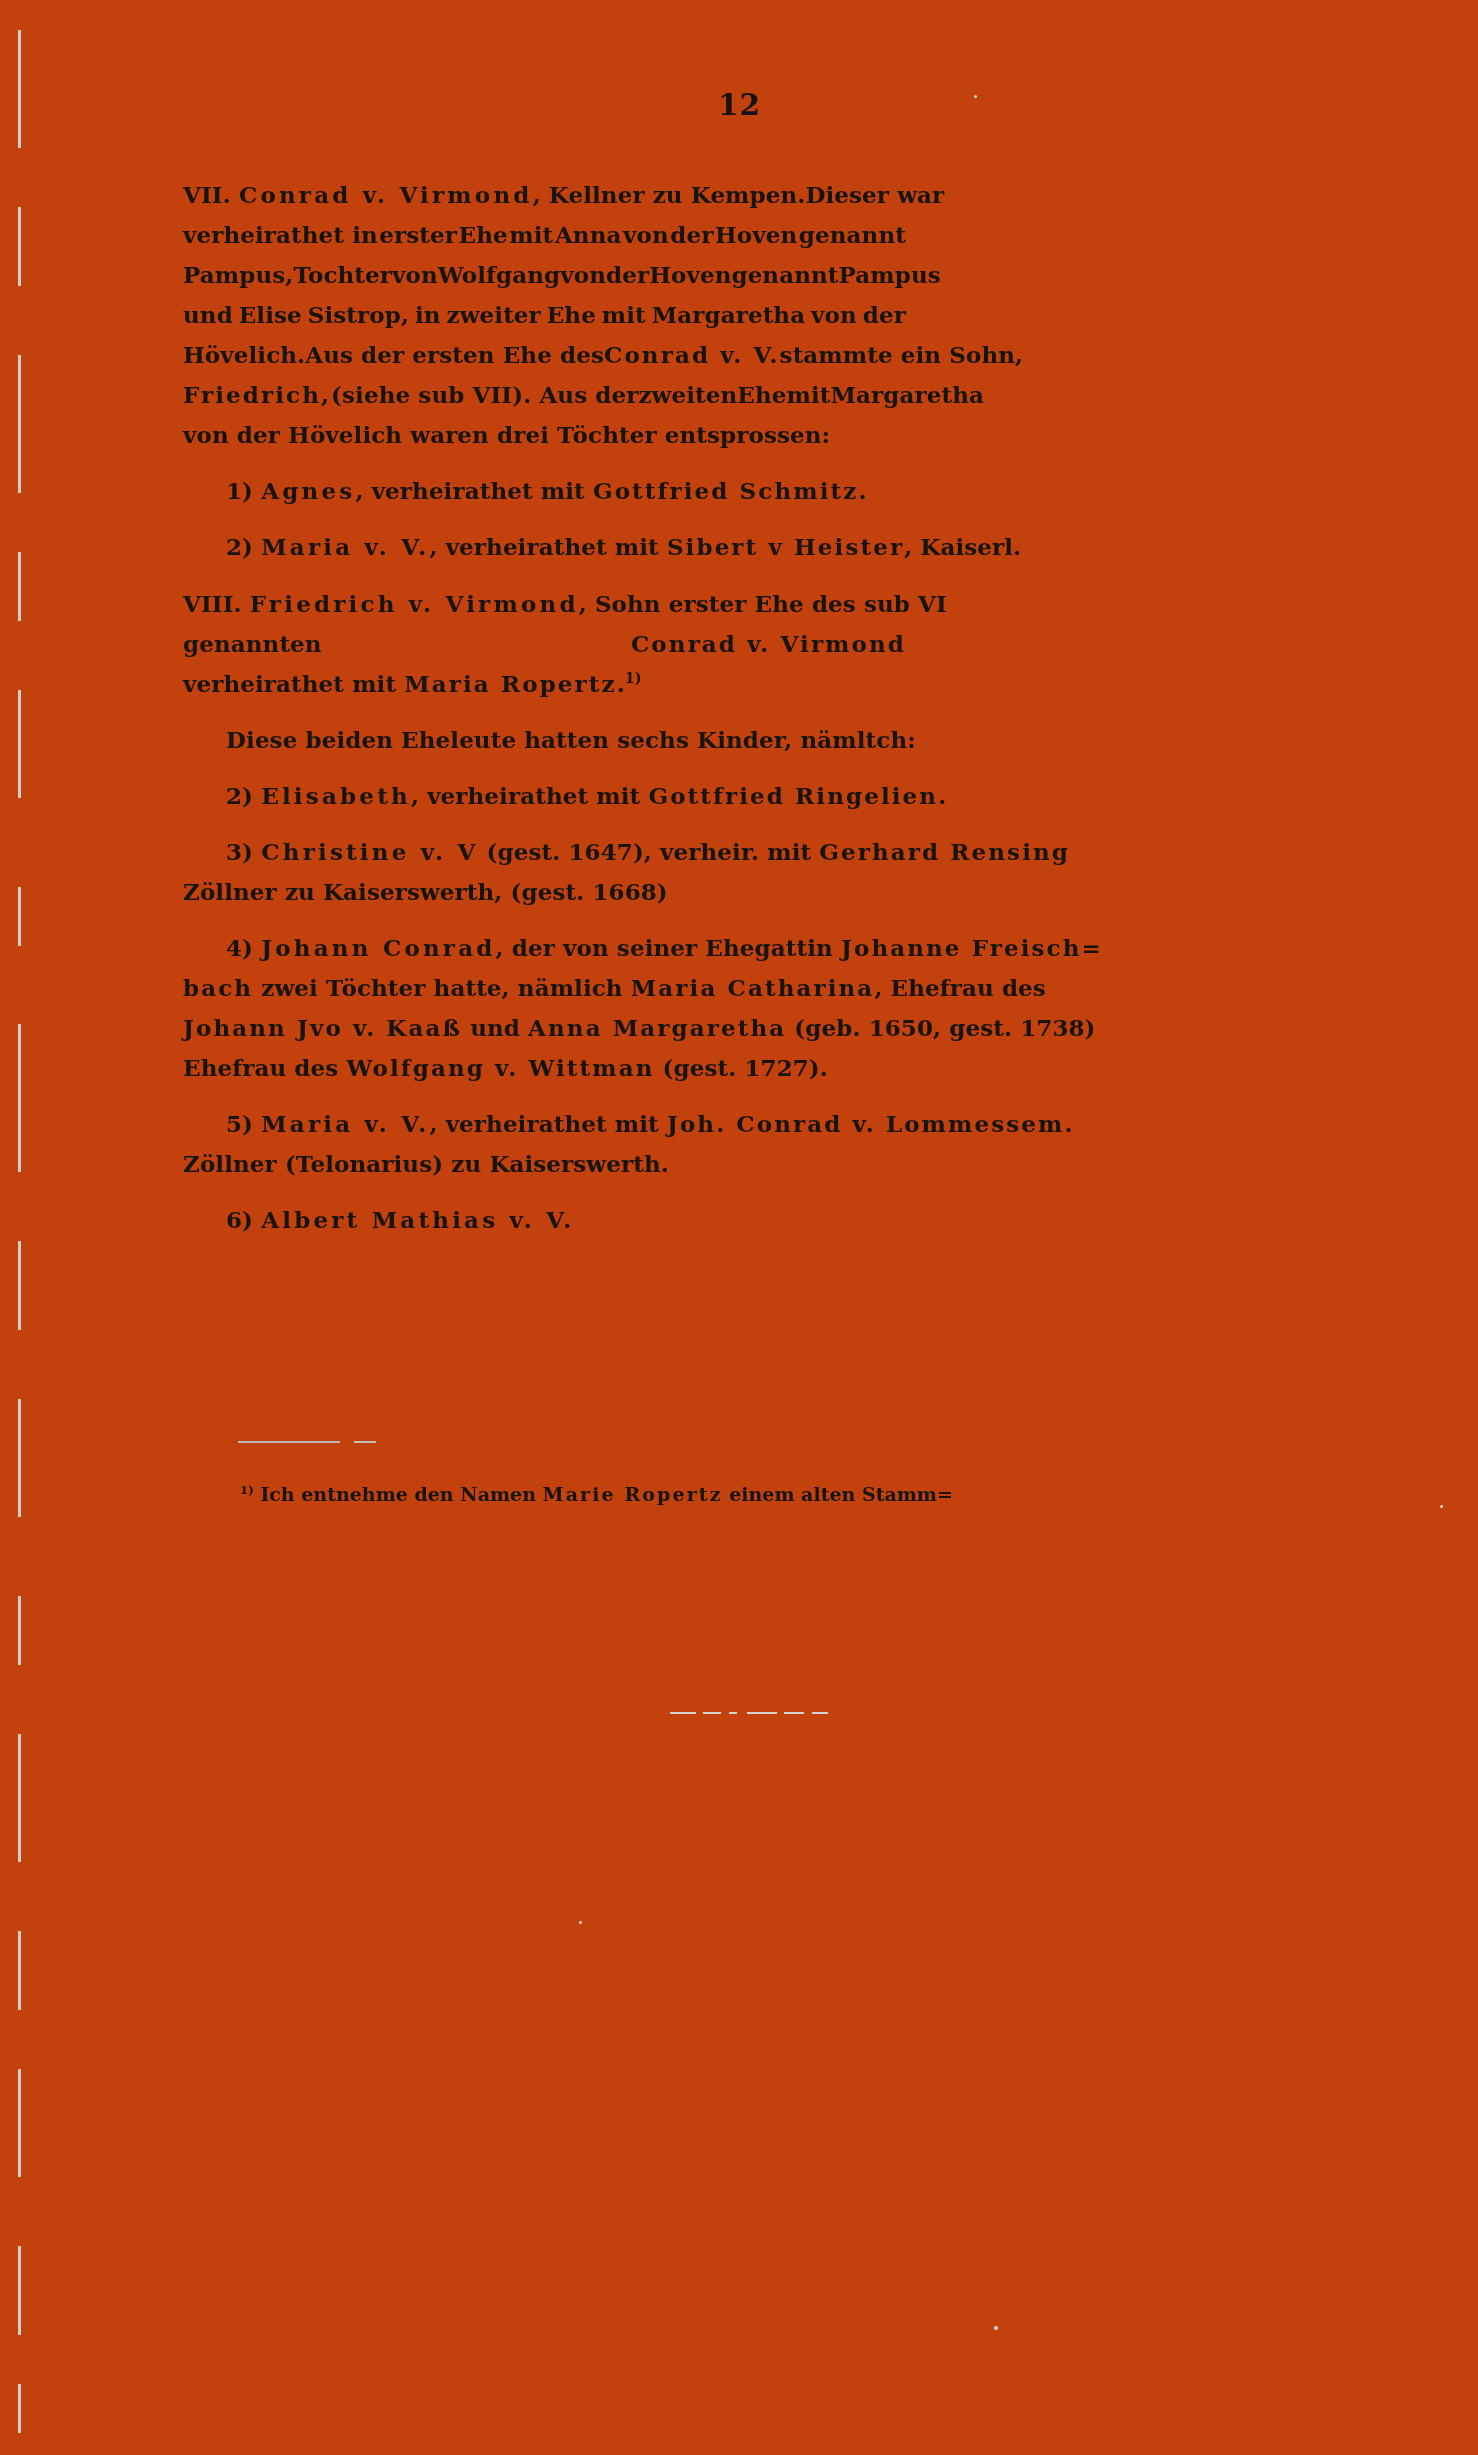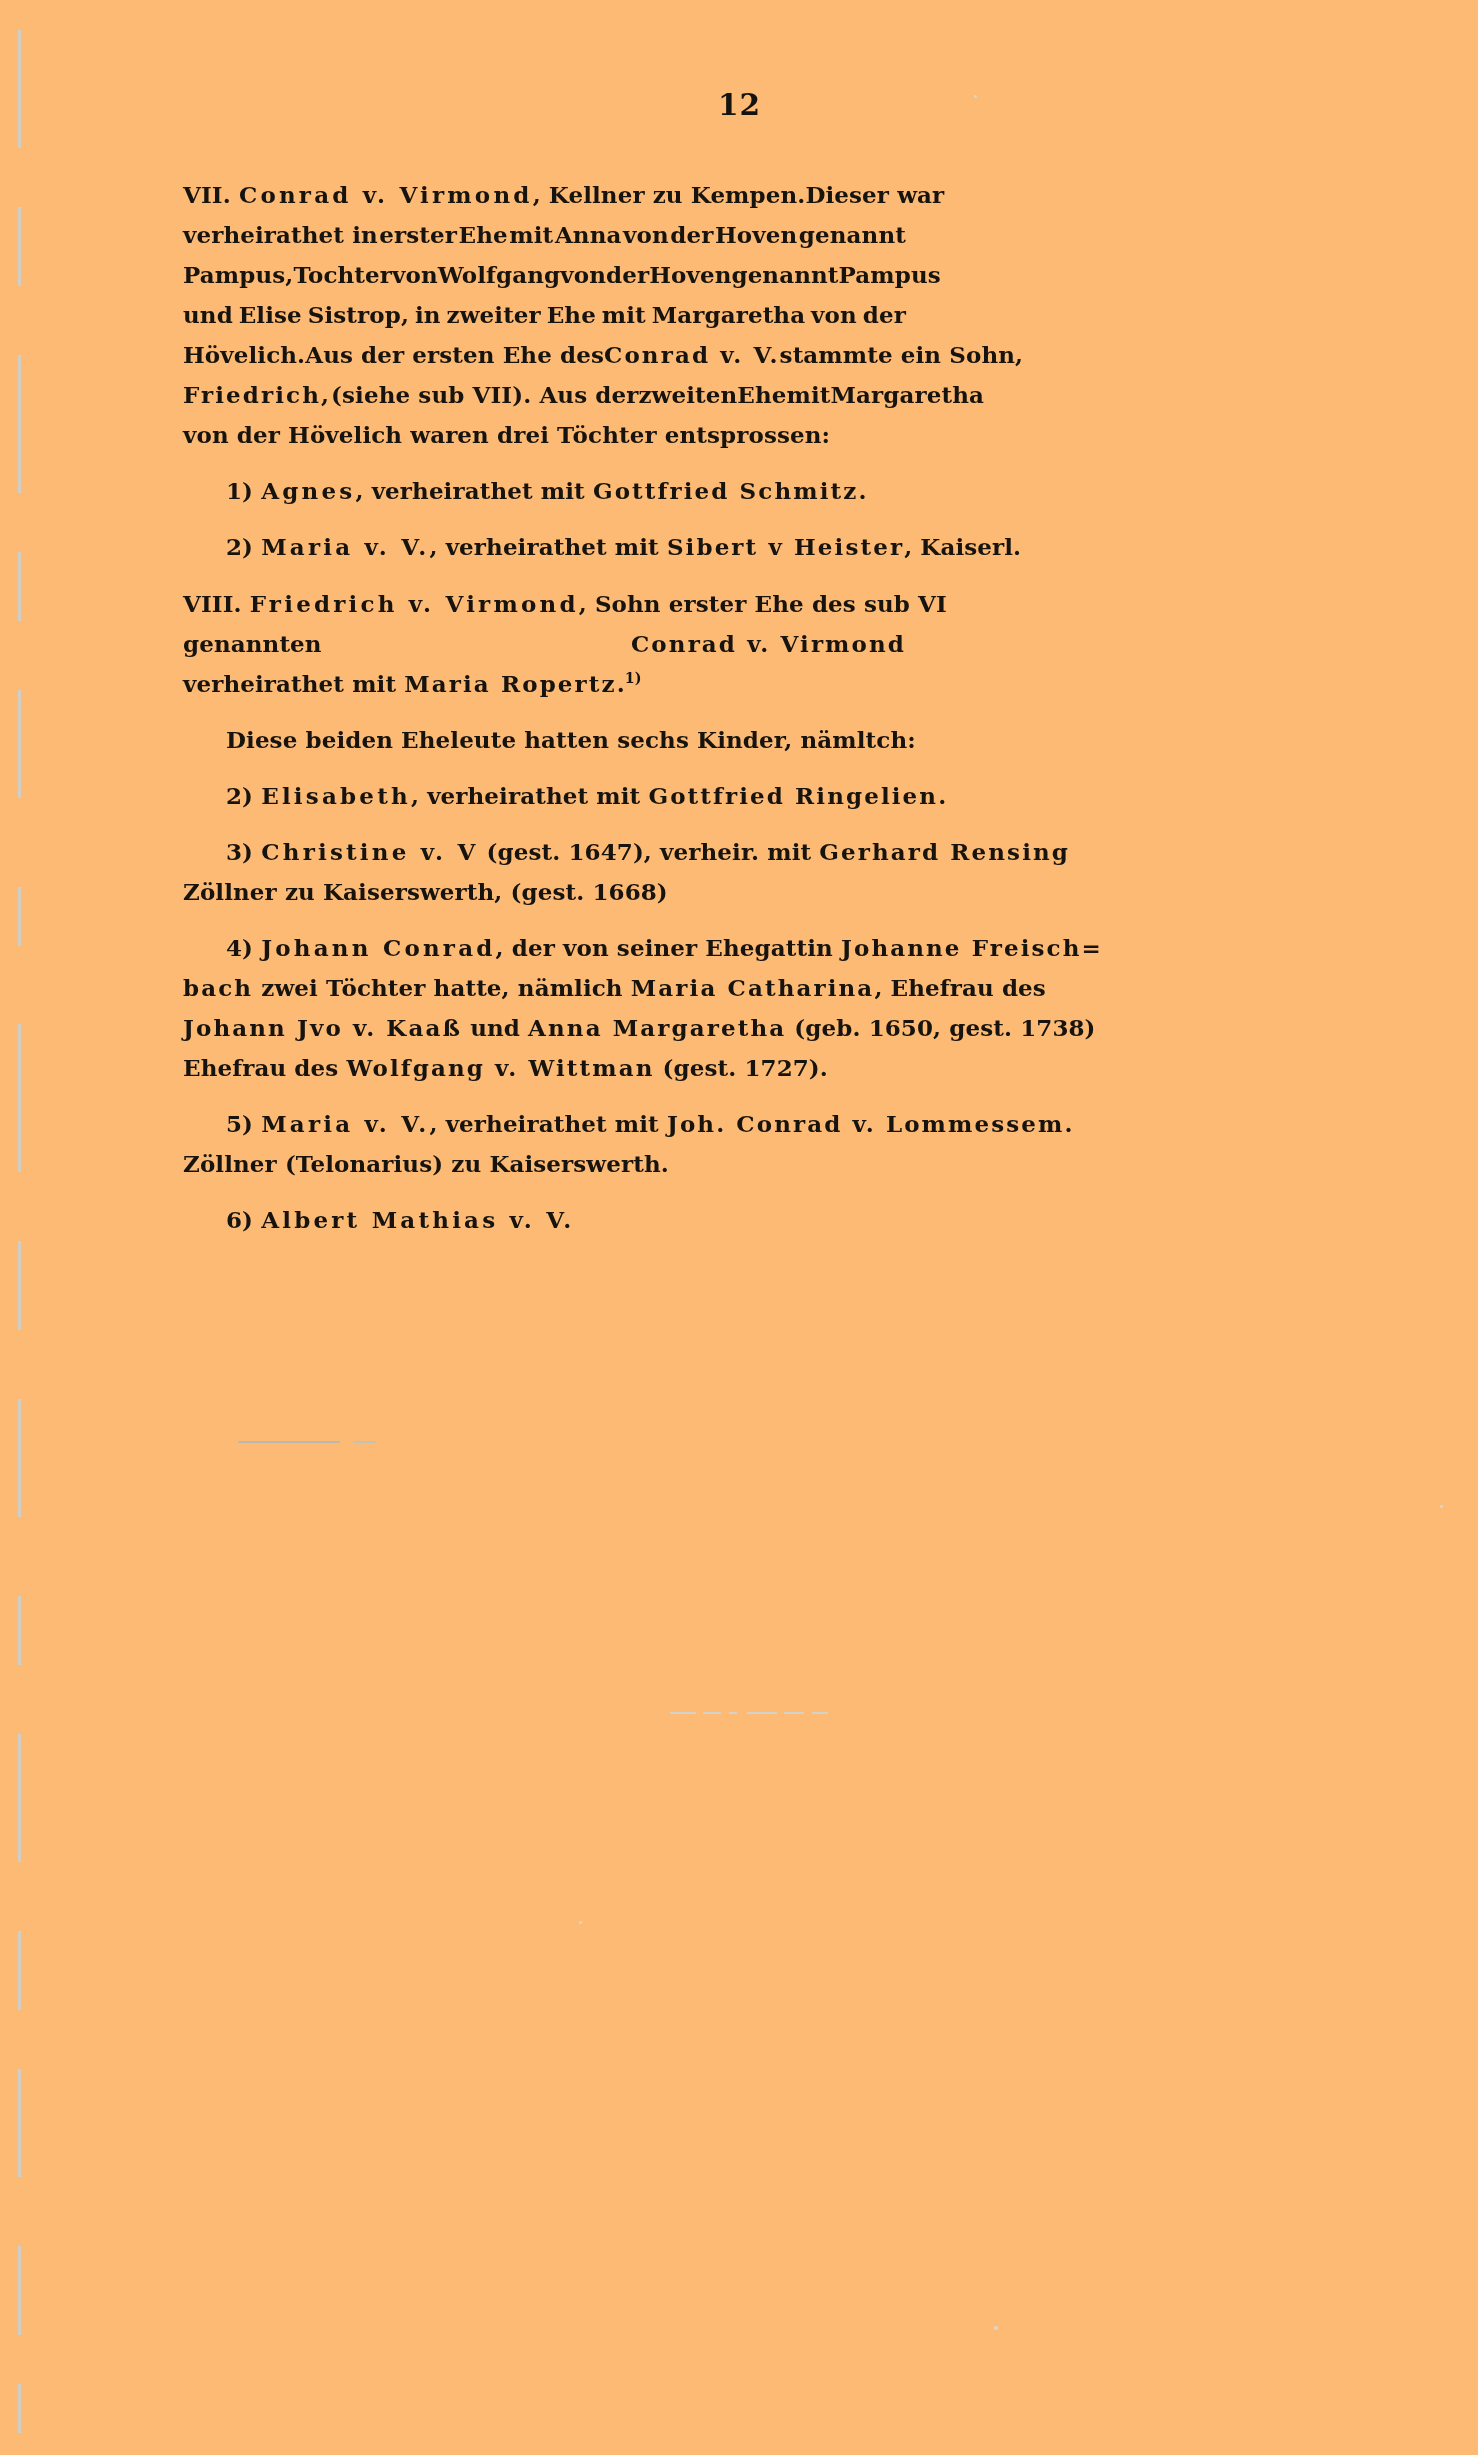--- a/index.html
+++ b/index.html
@@ -7,21 +7,21 @@
     padding: 0;
     background: #ffffff;
   }
   body {
     font-family: "DejaVu Serif", serif;
   }
   .page {
     position: relative;
     width: 1479px;
     height: 2456px;
-    background: #fdba74;
+    background: #c2410c;
     overflow: hidden;
   }
 
   
   .edge-marks {
     position: absolute;
     left: 17.7px;
     top: 0;
     width: 5.9px;
     height: 2456px;
@@ -311,20 +311,23 @@
       <div class="ln ind">
         <span>6) </span><span class="sp">Albert Mathias v. V.</span>
       </div>
     </div>
 
   </div>
 
   <div class="fn-rule"></div>
 
   <div class="footnote">
+    <div class="ln ind">
+      <sup class="fnref">1)</sup><span> Ich entnehme den Namen </span><span class="sp2">Marie Ropertz</span><span> einem alten Stamm=</span>
+    </div>
   </div>
 
   <div class="bottom-orn">
     <i style="left:0;width:25.6px;"></i>
     <i style="left:33px;width:17.7px;"></i>
     <i style="left:59px;width:7.9px;"></i>
     <i style="left:77px;width:29.6px;"></i>
     <i style="left:114px;width:19.7px;"></i>
     <i style="left:142px;width:15.8px;"></i>
   </div>

